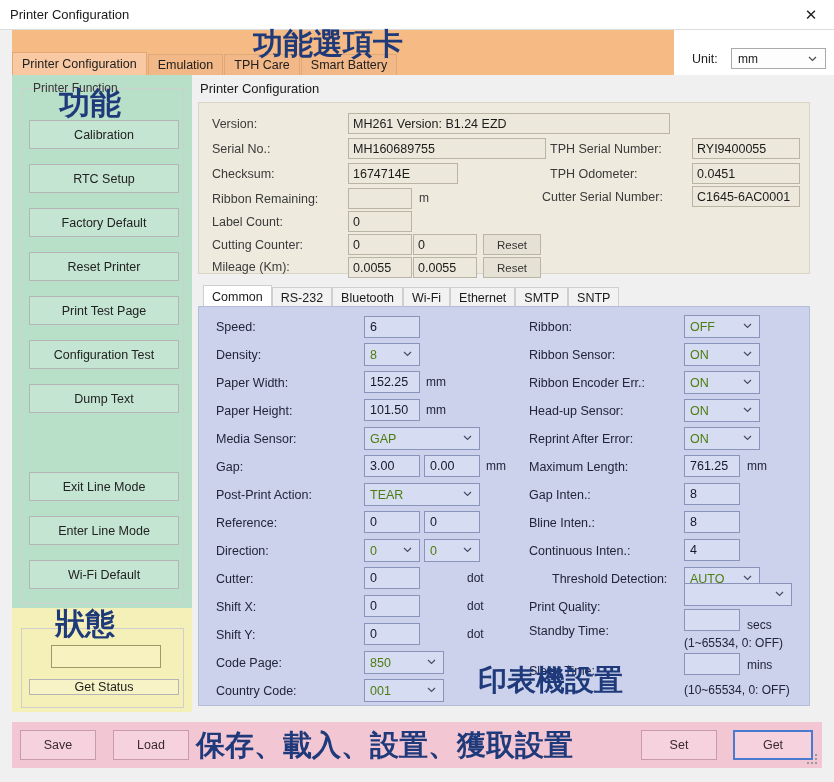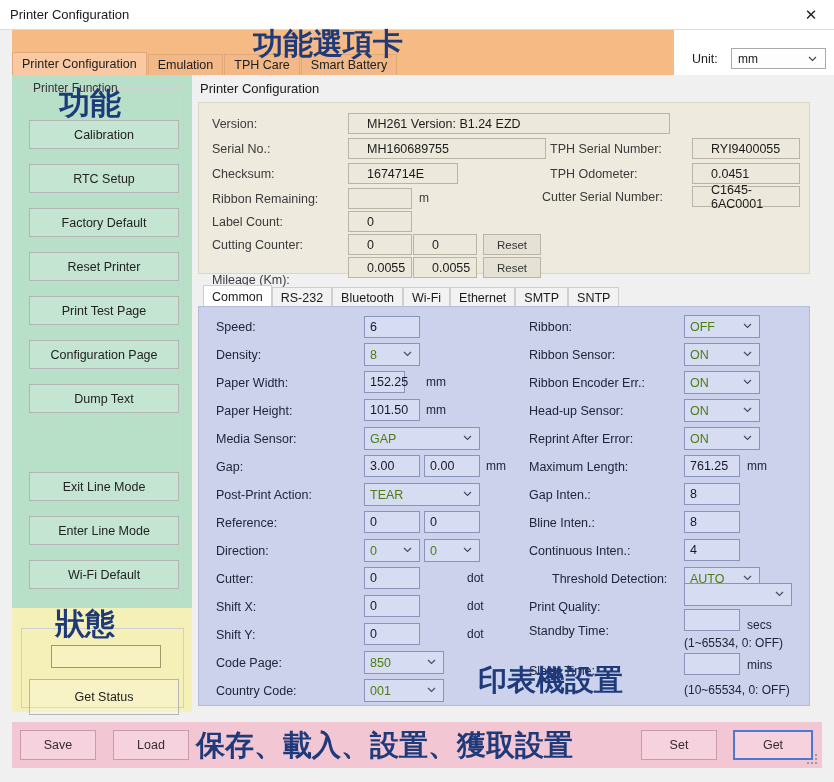--- a/index.html
+++ b/index.html
@@ -122,21 +122,21 @@
     display: flex; align-items: center; justify-content: center;
   }
   .status-input {
     position: absolute; left: 51px; top: 645px;
     width: 110px; height: 23px;
     border: 1px solid #9a9a6a;
     background: #f7f2c0;
   }
   .status-btn {
     position: absolute; left: 29px; top: 679px;
-    width: 150px; height: 36px;
+    width: 150px; height: 16px;
     border: 1px solid #b5b5b5;
     background: rgba(255,255,255,0.20);
     font-size: 12.5px; color: #222;
     display: flex; align-items: center; justify-content: center;
   }
 
   
   .main {
     position: absolute; left: 196px; top: 75px; width: 626px; height: 637px;
     background: #f0f0f0;
@@ -154,21 +154,21 @@
     border: 1px solid #d8d4c6;
   }
   .ilabel {
     position: absolute; font-size: 12.5px; color: #3b3b3b;
   }
   .ifield {
     position: absolute;
     background: #ece8db;
     border: 1px solid #b9b4a3;
     font-size: 12.5px; color: #1b1b1b;
-    padding-left: 18px;
+    padding-left: 4px;
     display: flex; align-items: center;
     height: 21px;
   }
   .ibtn {
     position: absolute; height: 21px;
     background: #e5e1d4;
     border: 1px solid #b9b4a3;
     font-size: 11.5px; color: #333;
     display: flex; align-items: center; justify-content: center;
   }
@@ -304,21 +304,21 @@
   <div class="sbtn" style="top:208px">
       <span>Factory Default</span>
     </div>
   <div class="sbtn" style="top:252px">
       <span>Reset Printer</span>
     </div>
   <div class="sbtn" style="top:296px">
       <span>Print Test Page</span>
     </div>
   <div class="sbtn" style="top:340px">
-      <span>Configuration Page</span>
+      <span>Configuration Test</span>
     </div>
   <div class="sbtn" style="top:384px">
       <span>Dump Text</span>
     </div>
   <div class="sbtn" style="top:472px">
       <span>Exit Line Mode</span>
     </div>
   <div class="sbtn" style="top:516px">
       <span>Enter Line Mode</span>
     </div>
@@ -352,21 +352,21 @@
   <div class="ilabel" style="left:212px; top:215px">Label Count:</div>
   <div class="ifield" style="left:348px; top:211px; width:64px">0</div>
 
   <div class="ilabel" style="left:212px; top:238px">Cutting Counter:</div>
   <div class="ifield" style="left:348px; top:234px; width:64px">0</div>
   <div class="ifield" style="left:413px; top:234px; width:64px">0</div>
   <div class="ibtn" style="left:483px; top:234px; width:58px">
       <span>Reset</span>
     </div>
 
-  <div class="ilabel" style="left:212px; top:273px">Mileage (Km):</div>
+  <div class="ilabel" style="left:212px; top:260px">Mileage (Km):</div>
   <div class="ifield" style="left:348px; top:257px; width:64px">0.0055</div>
   <div class="ifield" style="left:413px; top:257px; width:64px">0.0055</div>
   <div class="ibtn" style="left:483px; top:257px; width:58px">
       <span>Reset</span>
     </div>
 
   <div class="ilabel" style="left:550px; top:142px">TPH Serial Number:</div>
   <div class="ifield" style="left:692px; top:138px; width:108px">RYI9400055</div>
 
   <div class="ilabel" style="left:550px; top:167px">TPH Odometer:</div>
@@ -408,21 +408,21 @@
   <div class="ssel" style="left:364px; top:343px; width:56px">
     <span>8</span>
     <span class="chev">
         <svg width="11" height="11" viewBox="0 0 11 11">
           <path d="M2 4 L5.5 7.5 L9 4" fill="none" stroke="#4a4a6a" stroke-width="1.2"></path>
         </svg>
       </span>
   </div>
 
   <div class="slabel" style="left:216px; top:376px">Paper Width:</div>
-  <div class="sfield" style="left:364px; top:371px; width:41px">152.25</div>
+  <div class="sfield" style="left:364px; top:371px; width:56px">152.25</div>
   <div class="sunit" style="left:426px; top:375px">mm</div>
 
   <div class="slabel" style="left:216px; top:404px">Paper Height:</div>
   <div class="sfield" style="left:364px; top:399px; width:56px">101.50</div>
   <div class="sunit" style="left:426px; top:403px">mm</div>
 
   <div class="slabel" style="left:216px; top:432px">Media Sensor:</div>
   <div class="ssel" style="left:364px; top:427px; width:116px">
     <span>GAP</span>
     <span class="chev">

